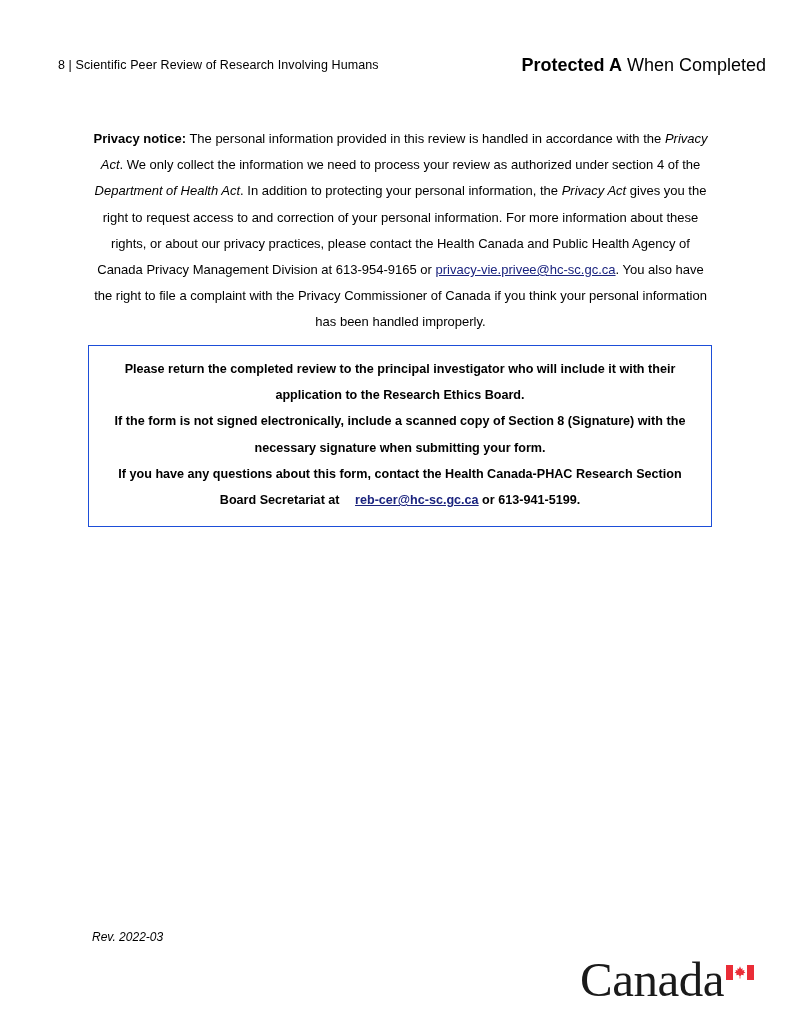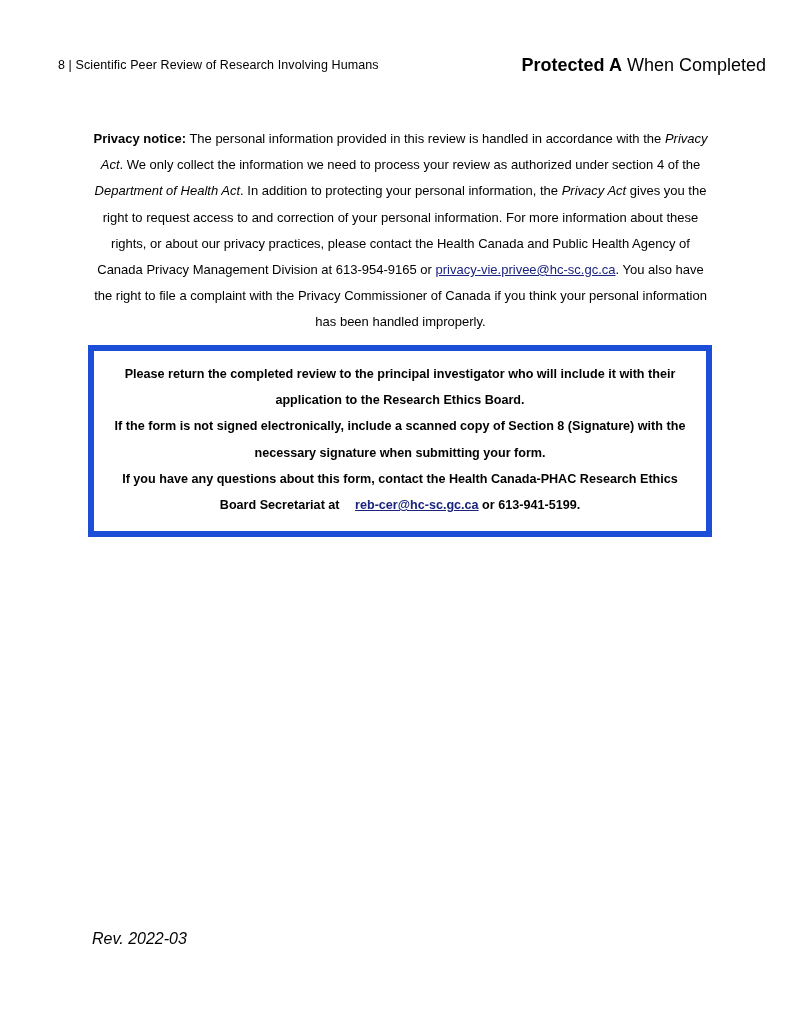--- a/index.html
+++ b/index.html
@@ -66,21 +66,21 @@
     text-decoration: underline;
   }
 
   
   .instruction-box {
     position: absolute;
     top: 345px;
     left: 88px;
     width: 624px;
     box-sizing: border-box;
-    border: 6px solid #1d4ed8;
+    border: 1px solid #1d4ed8;
     padding: 10px 18px 13px 18px;
     text-align: center;
     font-size: 12.6px;
     font-weight: bold;
     line-height: 26.2px;
   }
   .instruction-box p {
     margin: 0;
   }
   .instruction-box .link {
@@ -88,21 +88,21 @@
     text-decoration: underline;
     font-weight: bold;
     padding-left: 12px;
   }
 
   
   .revision {
     position: absolute;
     top: 930px;
     left: 92px;
-    font-size: 16px;
+    font-size: 12px;
     font-style: italic;
     color: #000;
   }
 
   .wordmark {
     position: absolute;
     right: 46px;
     bottom: 33px;
     display: flex;
     align-items: flex-end;
@@ -152,19 +152,31 @@
   <div class="header">
     <div class="header-left">8 | Scientific Peer Review of Research Involving Humans</div>
     <div class="header-right"><span class="protected">Protected A</span><span> When Completed</span></div>
   </div>
 
   <div class="privacy"><b>Privacy notice:</b><span> The personal information provided in this review is handled in accordance with the </span><i>Privacy Act</i><span>. We only collect the information we need to process your review as authorized under section 4 of the </span><i>Department of Health Act</i><span>. In addition to protecting your personal information, the </span><i>Privacy Act</i><span> gives you the right to request access to and correction of your personal information. For more information about these rights, or about our privacy practices, please contact the Health Canada and Public Health Agency of Canada Privacy Management Division at 613-954-9165 or </span><a class="link" href="#">privacy-vie.privee@hc-sc.gc.ca</a><span>. You also have the right to file a complaint with the Privacy Commissioner of Canada if you think your personal information has been handled improperly.</span></div>
 
   <div class="instruction-box">
     <p>Please return the completed review to the principal investigator who will include it with their application to the Research Ethics Board.</p>
     <p>If the form is not signed electronically, include a scanned copy of Section 8 (Signature) with the necessary signature when submitting your form.</p>
-    <p><span>If you have any questions about this form, contact the Health Canada-PHAC Research Ethics Board Secretariat at </span><a class="link" href="#">reb-cer@hc-sc.gc.ca</a><span> or 613-941-5199.</span></p>
+    <p><span>If you have any questions about this form, contact the Health Canada-PHAC Research Section Board Secretariat at </span><a class="link" href="#">reb-cer@hc-sc.gc.ca</a><span> or 613-941-5199.</span></p>
   </div>
 
   <div class="revision">Rev. 2022-03</div>
 
+  <div class="wordmark">
+    <div class="wordmark-text">Canada</div>
+    <div class="flag">
+      <div class="band left"></div>
+      <div class="band right"></div>
+      <div class="leaf">
+        <svg width="12" height="15" viewBox="0 0 12 15" aria-hidden="true">
+          <path d="M6 1.2 L7.1 4.0 L8.7 3.2 L8.3 5.6 L10.6 5.0 L9.8 6.5 L11.4 7.6 L9.3 8.6 L9.8 10.2 L7.2 9.7 L7.0 11.0 L6.4 10.4 L6.4 13.6 L5.6 13.6 L5.6 10.4 L5.0 11.0 L4.8 9.7 L2.2 10.2 L2.7 8.6 L0.6 7.6 L2.2 6.5 L1.4 5.0 L3.7 5.6 L3.3 3.2 L4.9 4.0 Z" fill="#ea2d37"></path>
+        </svg>
+      </div>
+    </div>
+  </div>
 
 </div>
 
 </body></html>

